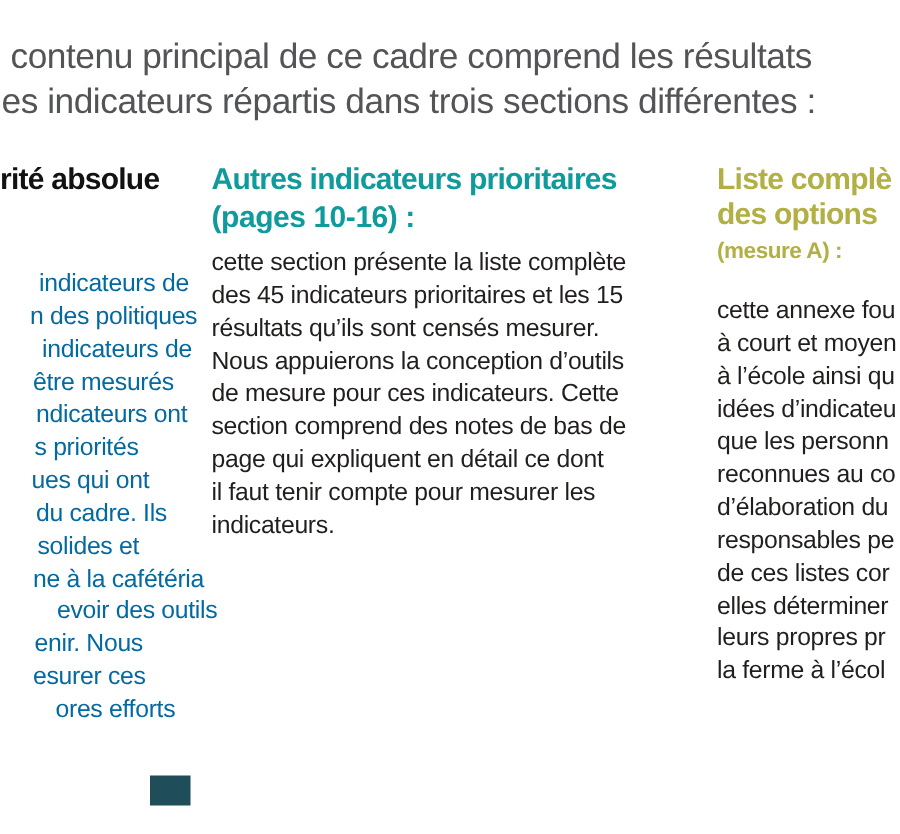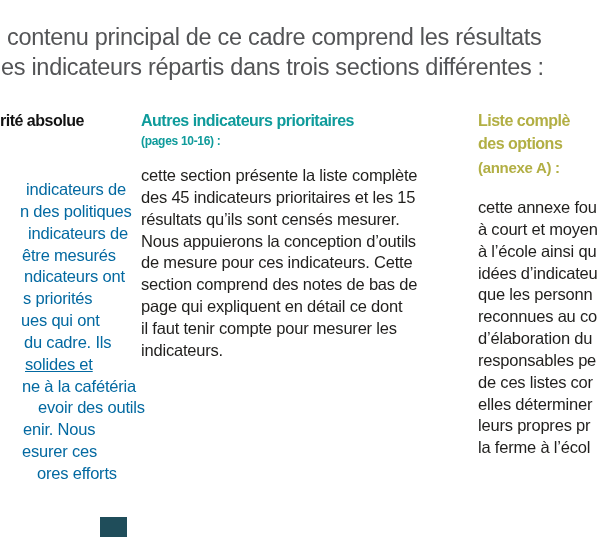--- a/index.html
+++ b/index.html
@@ -20,35 +20,35 @@
     line-height: 30px;
     letter-spacing: -0.3px;
     white-space: nowrap;
   }
   .intro .l1 { padding-left: 7px; }
   .intro .l2 { padding-left: 1px; }
 
   
   .col-title {
     font-weight: bold;
-    font-size: 16px;
+    font-size: 20px;
     letter-spacing: -0.5px;
     white-space: nowrap;
     line-height: 23px;
   }
   .left-title  { left: 0;   top: 109px; color: #121212; }
   .mid-title   { left: 141px; top: 109px; color: #0f9b9b; }
   .right-title { left: 478px; top: 109px; color: #b2af44; width: 130px; }
 
   .subhead {
     font-weight: bold;
     white-space: nowrap;
     letter-spacing: -0.3px;
   }
-  .mid-sub   { left: 141px; top: 134px; color: #0f9b9b; font-size: 12px; }
+  .mid-sub   { left: 141px; top: 134px; color: #0f9b9b; font-size: 20px; }
   .right-sub { left: 478px; top: 159px; color: #b2af44; font-size: 15px; }
 
   
   .body-col {
     color: #201f1d;
     font-size: 16.5px;
     line-height: 21.85px;
     letter-spacing: -0.2px;
   }
   .body-col .line { white-space: nowrap; }
@@ -57,21 +57,21 @@
   .right-body { left: 478px; top: 197px; width: 130px; }
 
   
   .left-body .line:nth-child(1)  { padding-left: 6px; }
   .left-body .line:nth-child(3)  { padding-left: 8px; }
   .left-body .line:nth-child(4)  { padding-left: 2px; }
   .left-body .line:nth-child(5)  { padding-left: 4px; }
   .left-body .line:nth-child(6)  { padding-left: 3px; }
   .left-body .line:nth-child(7)  { padding-left: 1px; }
   .left-body .line:nth-child(8)  { padding-left: 4px; }
-  .left-body .line:nth-child(9)  { padding-left: 5px; text-decoration: underline; }
+  .left-body .line:nth-child(9)  { padding-left: 5px; }
   .left-body .line:nth-child(10) { padding-left: 2px; }
   .left-body .line:nth-child(11) { padding-left: 18px; }
   .left-body .line:nth-child(12) { padding-left: 3px; }
   .left-body .line:nth-child(13) { padding-left: 2px; }
   .left-body .line:nth-child(14) { padding-left: 17px; }
 
   
   .crop-block {
     left: 100px; top: 517px;
     width: 27px; height: 20px;
@@ -114,21 +114,21 @@
     <div class="line">section comprend des notes de bas de</div>
     <div class="line">page qui expliquent en détail ce dont</div>
     <div class="line">il faut tenir compte pour mesurer les</div>
     <div class="line">indicateurs.</div>
   </div>
 
 <div class="abs col-title right-title" style="color: rgb(178, 175, 68);">
   <div>Liste complè</div>
   <div>des options</div>
 </div>
-<div class="abs subhead right-sub" style="color: rgb(178, 175, 68);">(annexe A) :</div>
+<div class="abs subhead right-sub" style="color: rgb(178, 175, 68);">(mesure A) :</div>
 <div class="abs body-col right-body" style="color: rgb(32, 31, 29);">
     <div class="line">cette annexe fou</div>
     <div class="line">à court et moyen</div>
     <div class="line">à l’école ainsi qu</div>
     <div class="line">idées d’indicateu</div>
     <div class="line">que les personn</div>
     <div class="line">reconnues au co</div>
     <div class="line">d’élaboration du</div>
     <div class="line">responsables pe</div>
     <div class="line">de ces listes cor</div>

